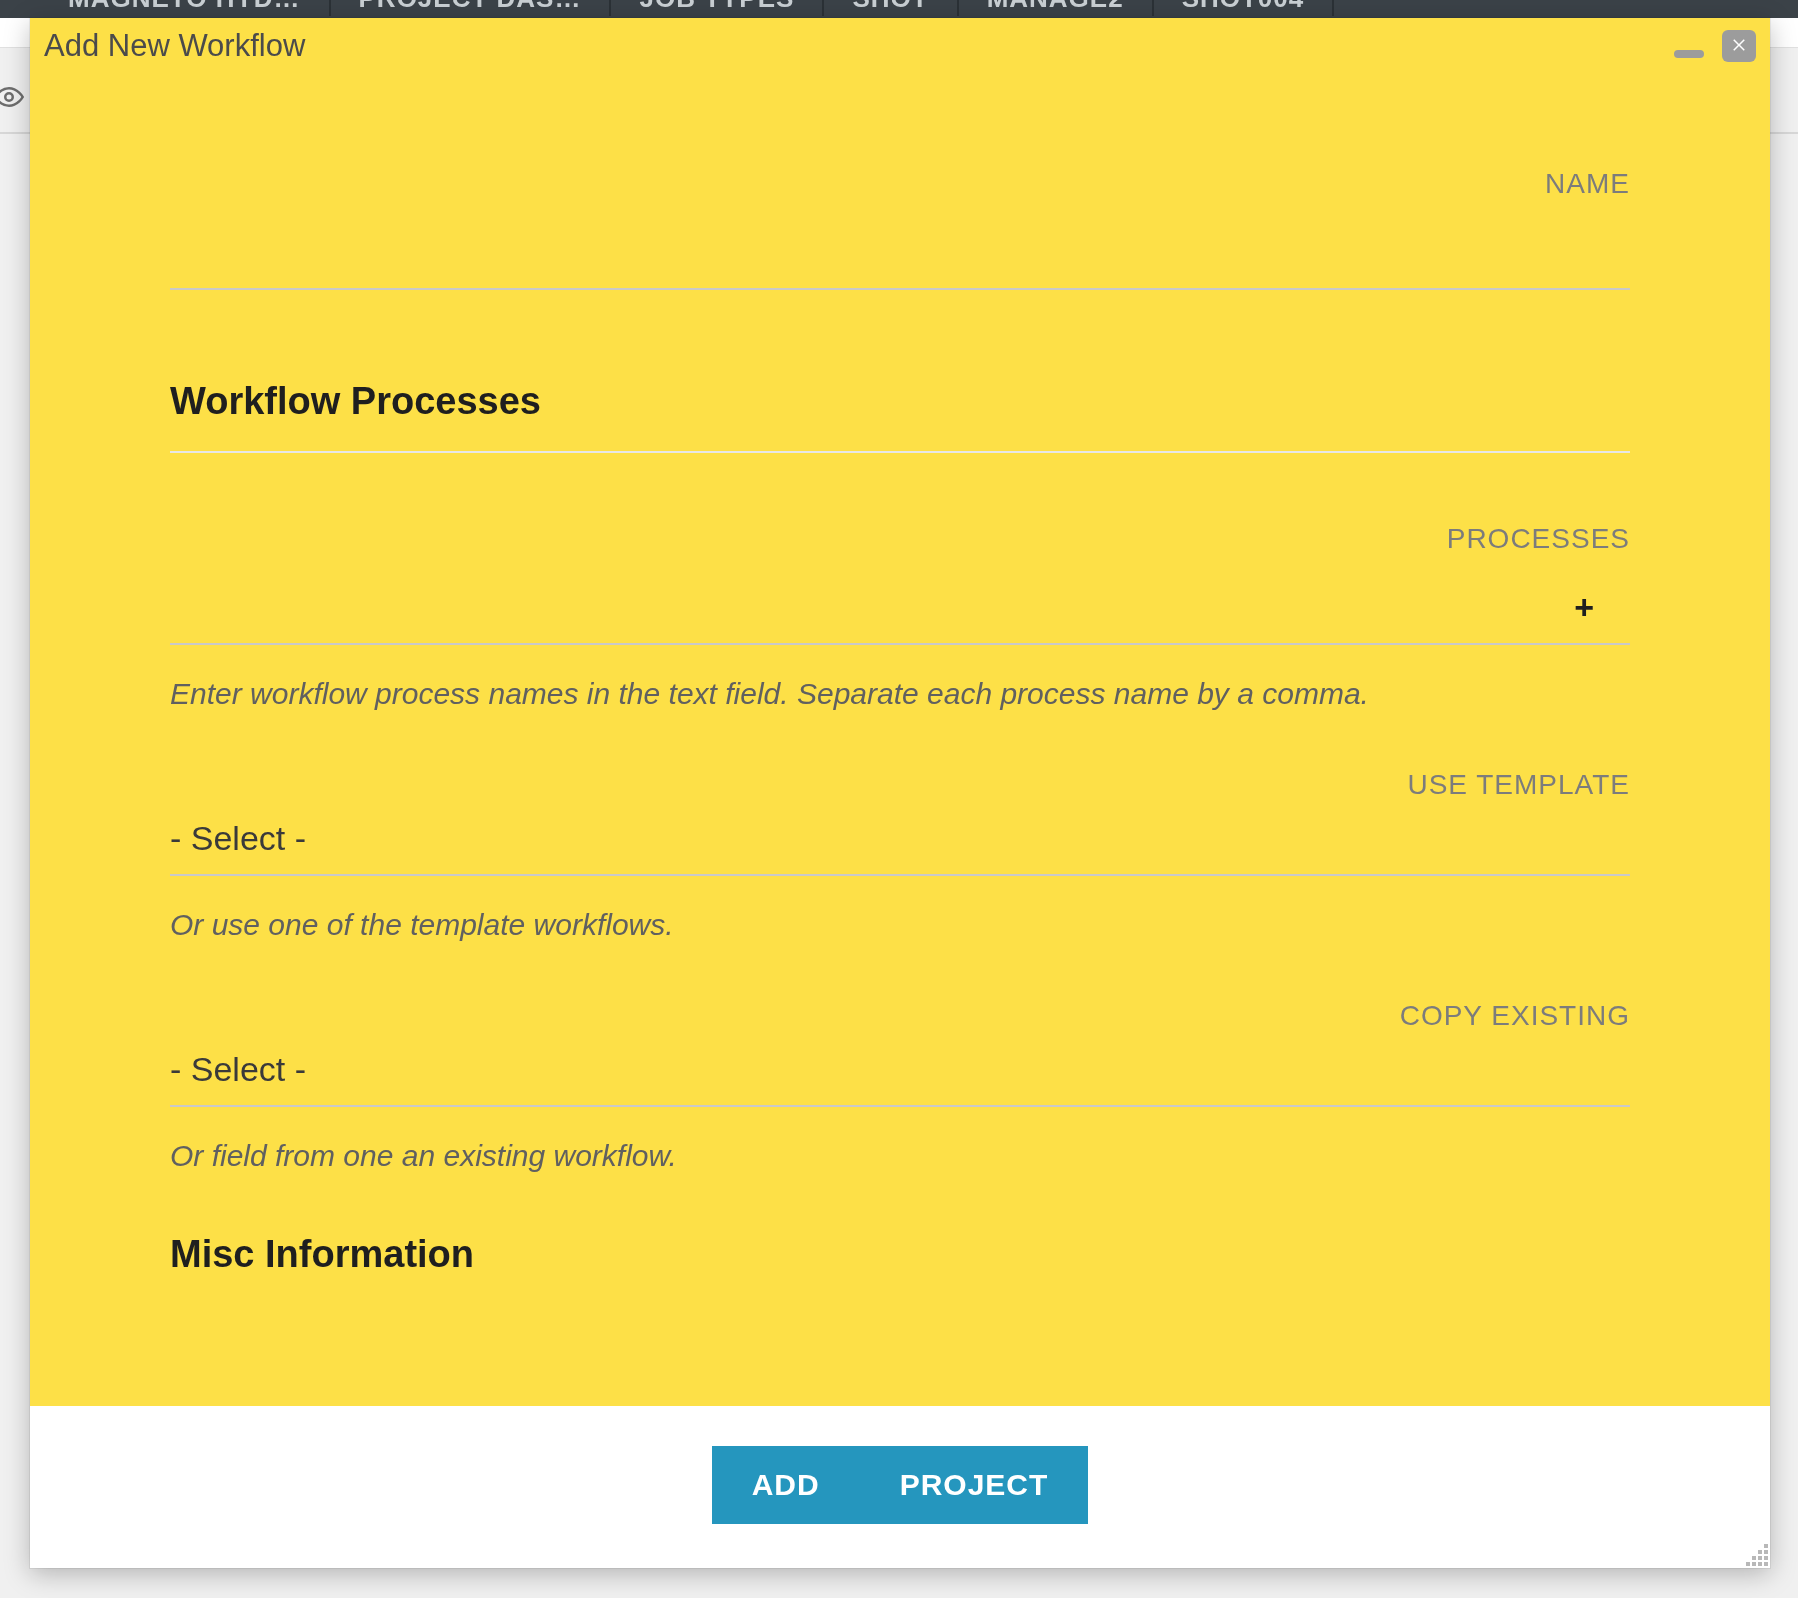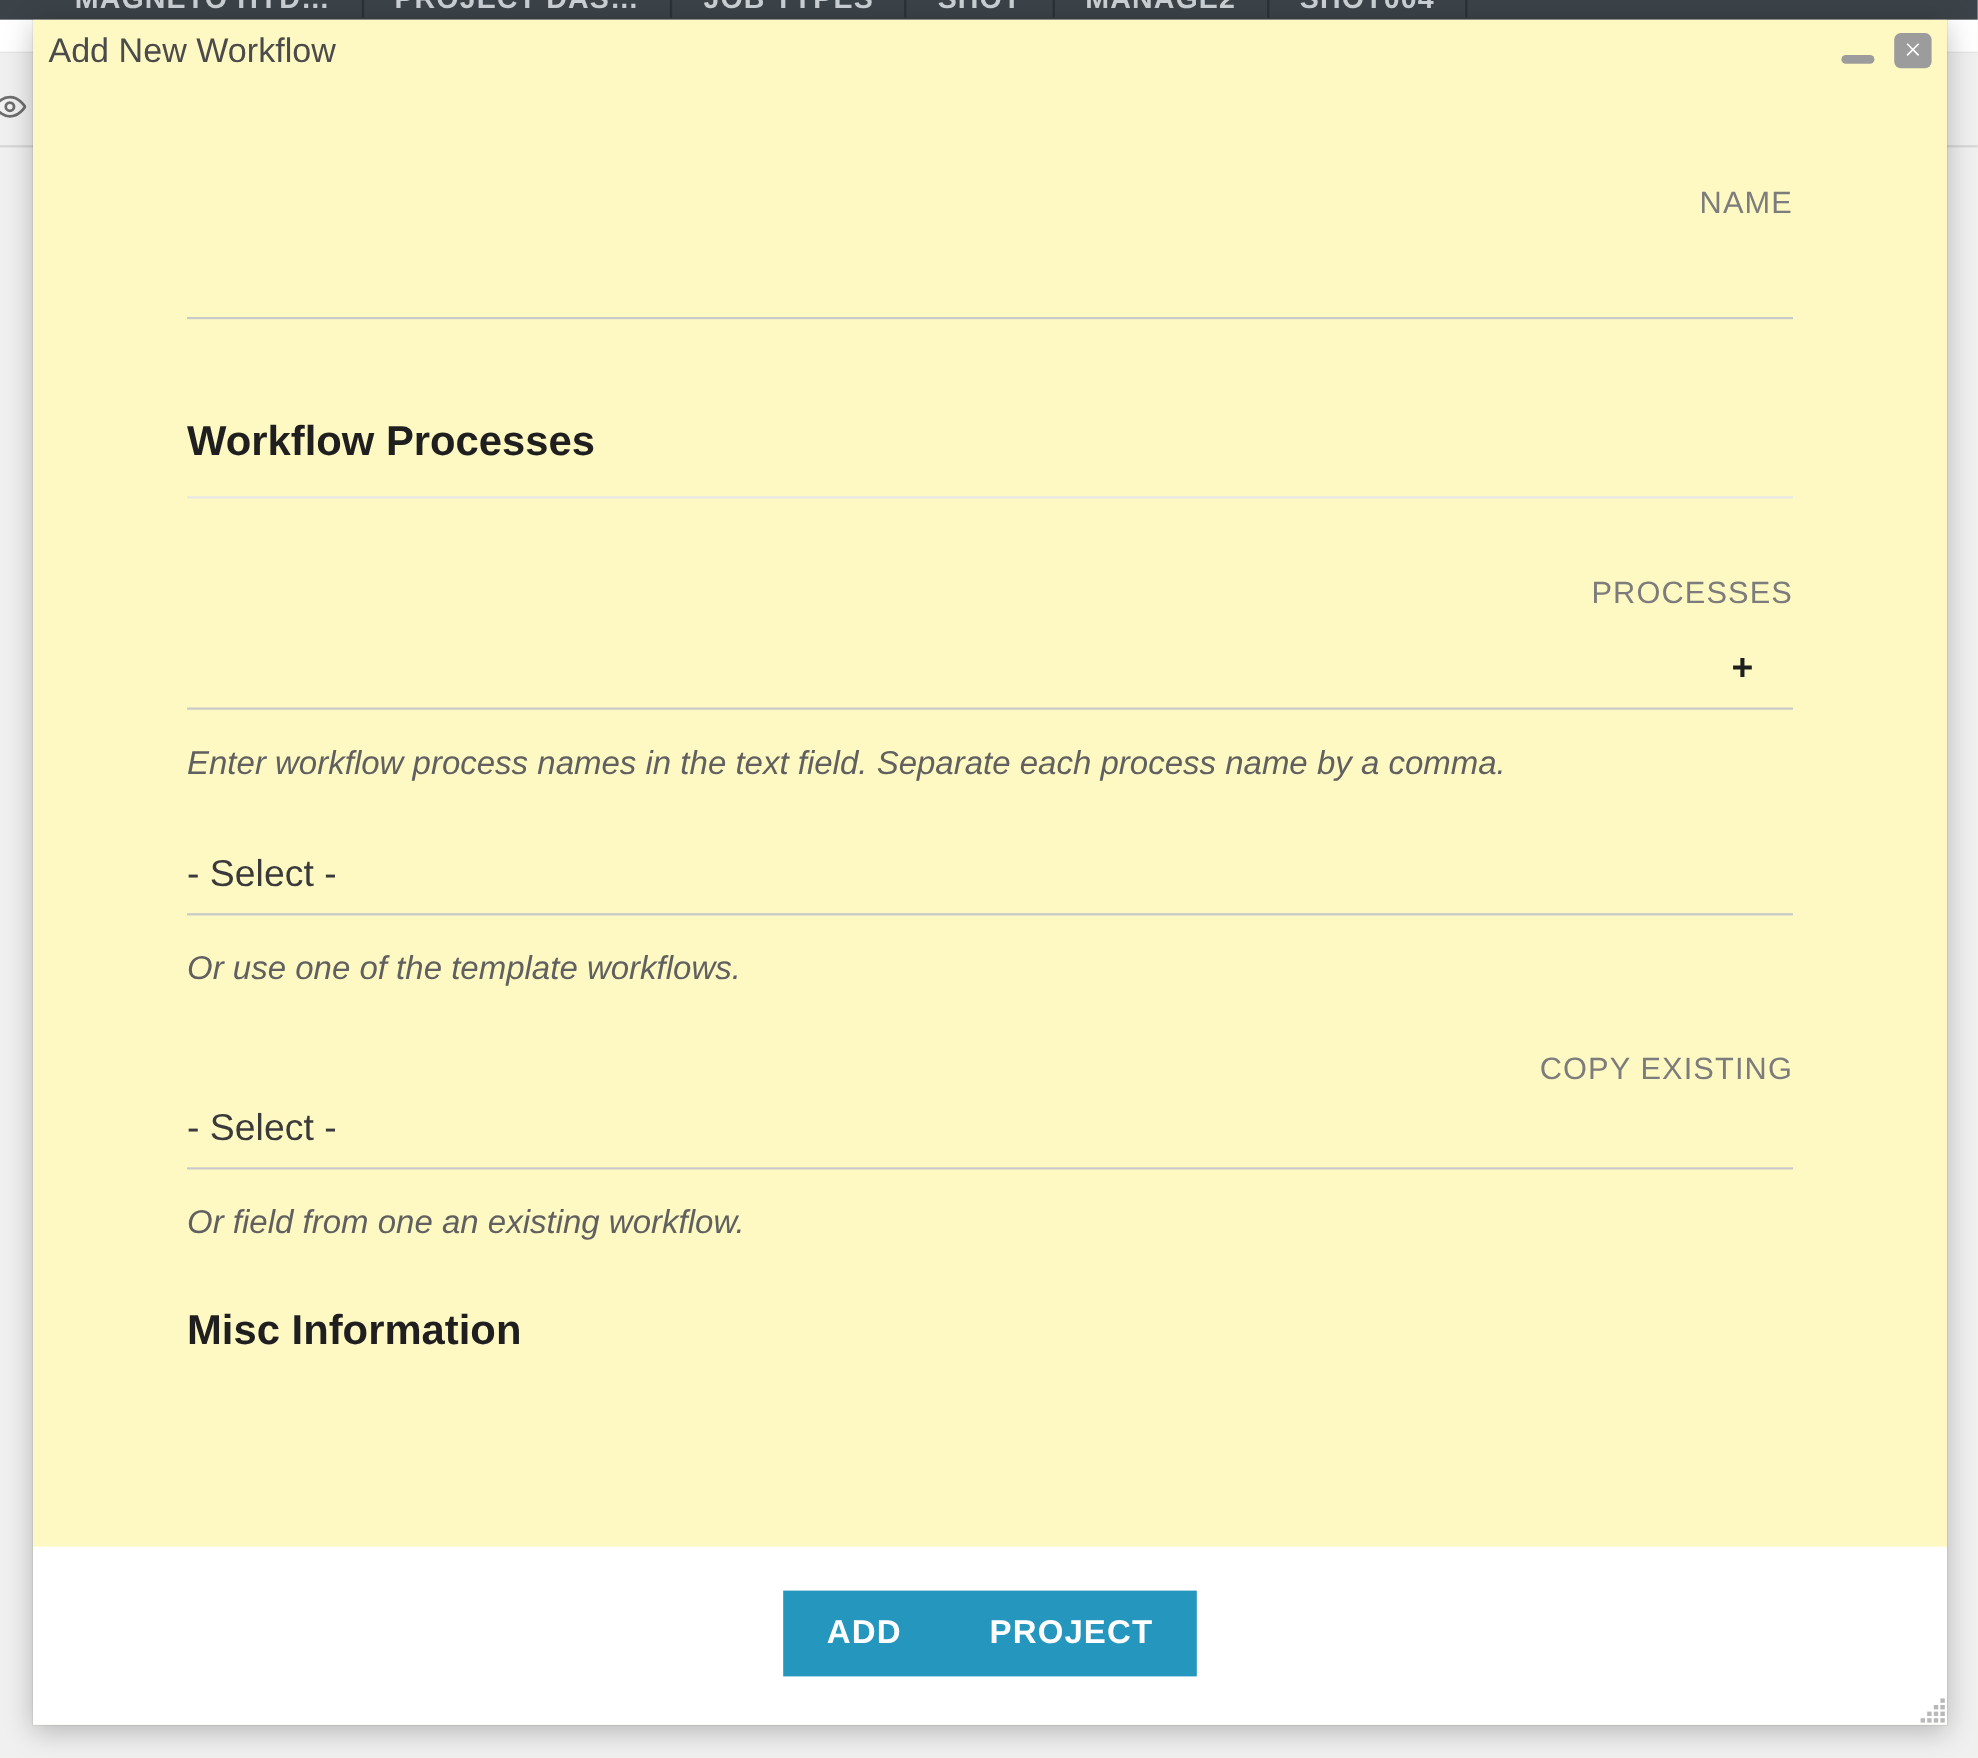--- a/index.html
+++ b/index.html
@@ -54,21 +54,21 @@
     background:#d7d7d7;
   }
 
   
   .modal {
     position: absolute;
     left: 30px;
     top: 18px;
     width: 1740px;
     height: 1550px;
-    background: #fef9c3;
+    background: #fde047;
     box-shadow: 0 6px 24px rgba(0,0,0,0.25), 0 0 0 1px rgba(0,0,0,0.06);
     display: flex;
     flex-direction: column;
   }
   .modal-titlebar {
     display:flex;
     align-items:center;
     justify-content:space-between;
     padding: 10px 14px 4px 14px;
   }
@@ -276,20 +276,21 @@
         <div class="processes-row">
           <input type="text" class="processes-input" value="" style="">
           <div class="plus-btn">
             <span>+</span>
           </div>
         </div>
         <div class="help-text">Enter workflow process names in the text field. Separate each process name by a comma.</div>
       </div>
 
       <div>
+        <div class="field-label" style="margin-bottom:12px">USE TEMPLATE</div>
         <div class="select-field">
           <span class="select-value">- Select -</span>
         </div>
         <div class="help-text">Or use one of the template workflows.</div>
       </div>
 
       <div>
         <div class="field-label" style="margin-bottom:12px">COPY EXISTING</div>
         <div class="select-field">
           <span class="select-value">- Select -</span>

